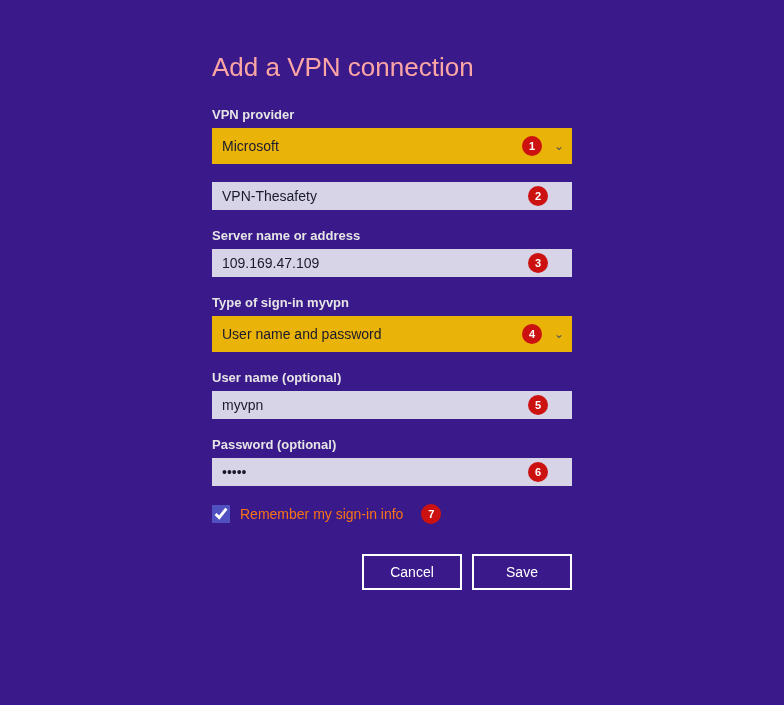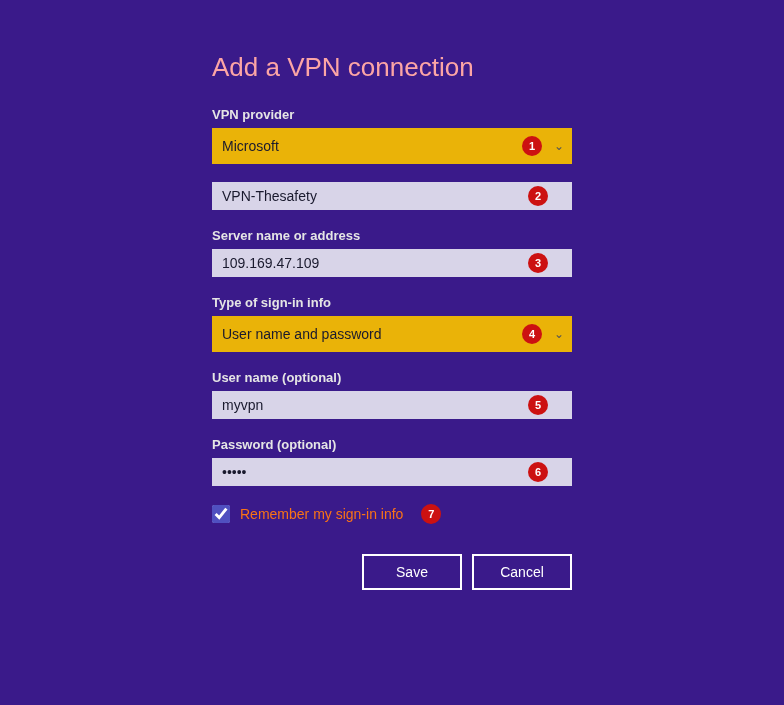--- a/index.html
+++ b/index.html
@@ -178,21 +178,21 @@
 
   <div class="field-group">
     <label class="field-label">Server name or address</label>
     <div class="field-input-wrap">
       <input class="field-input" type="text" value="109.169.47.109" style="">
       <span class="badge">3</span>
     </div>
   </div>
 
   <div class="field-group">
-    <label class="field-label">Type of sign-in info</label>
+    <label class="field-label">Type of sign-in myvpn</label>
     <div class="field-input-wrap">
       <select class="field-select">
         <option>User name and password</option>
       </select>
       <span class="badge badge-select">4</span>
       <span class="chevron">⌄</span>
     </div>
   </div>
 
   <div class="field-group">
@@ -211,16 +211,16 @@
     </div>
   </div>
 
   <div class="checkbox-row">
     <input type="checkbox" checked="" style="">
     <span class="checkbox-label">Remember my sign-in info</span>
     <span class="badge-inline">7</span>
   </div>
 
   <div class="button-row">
+    <button class="btn">Cancel</button>
     <button class="btn">Save</button>
-    <button class="btn">Cancel</button>
   </div>
 </div>
 
 </body></html>

